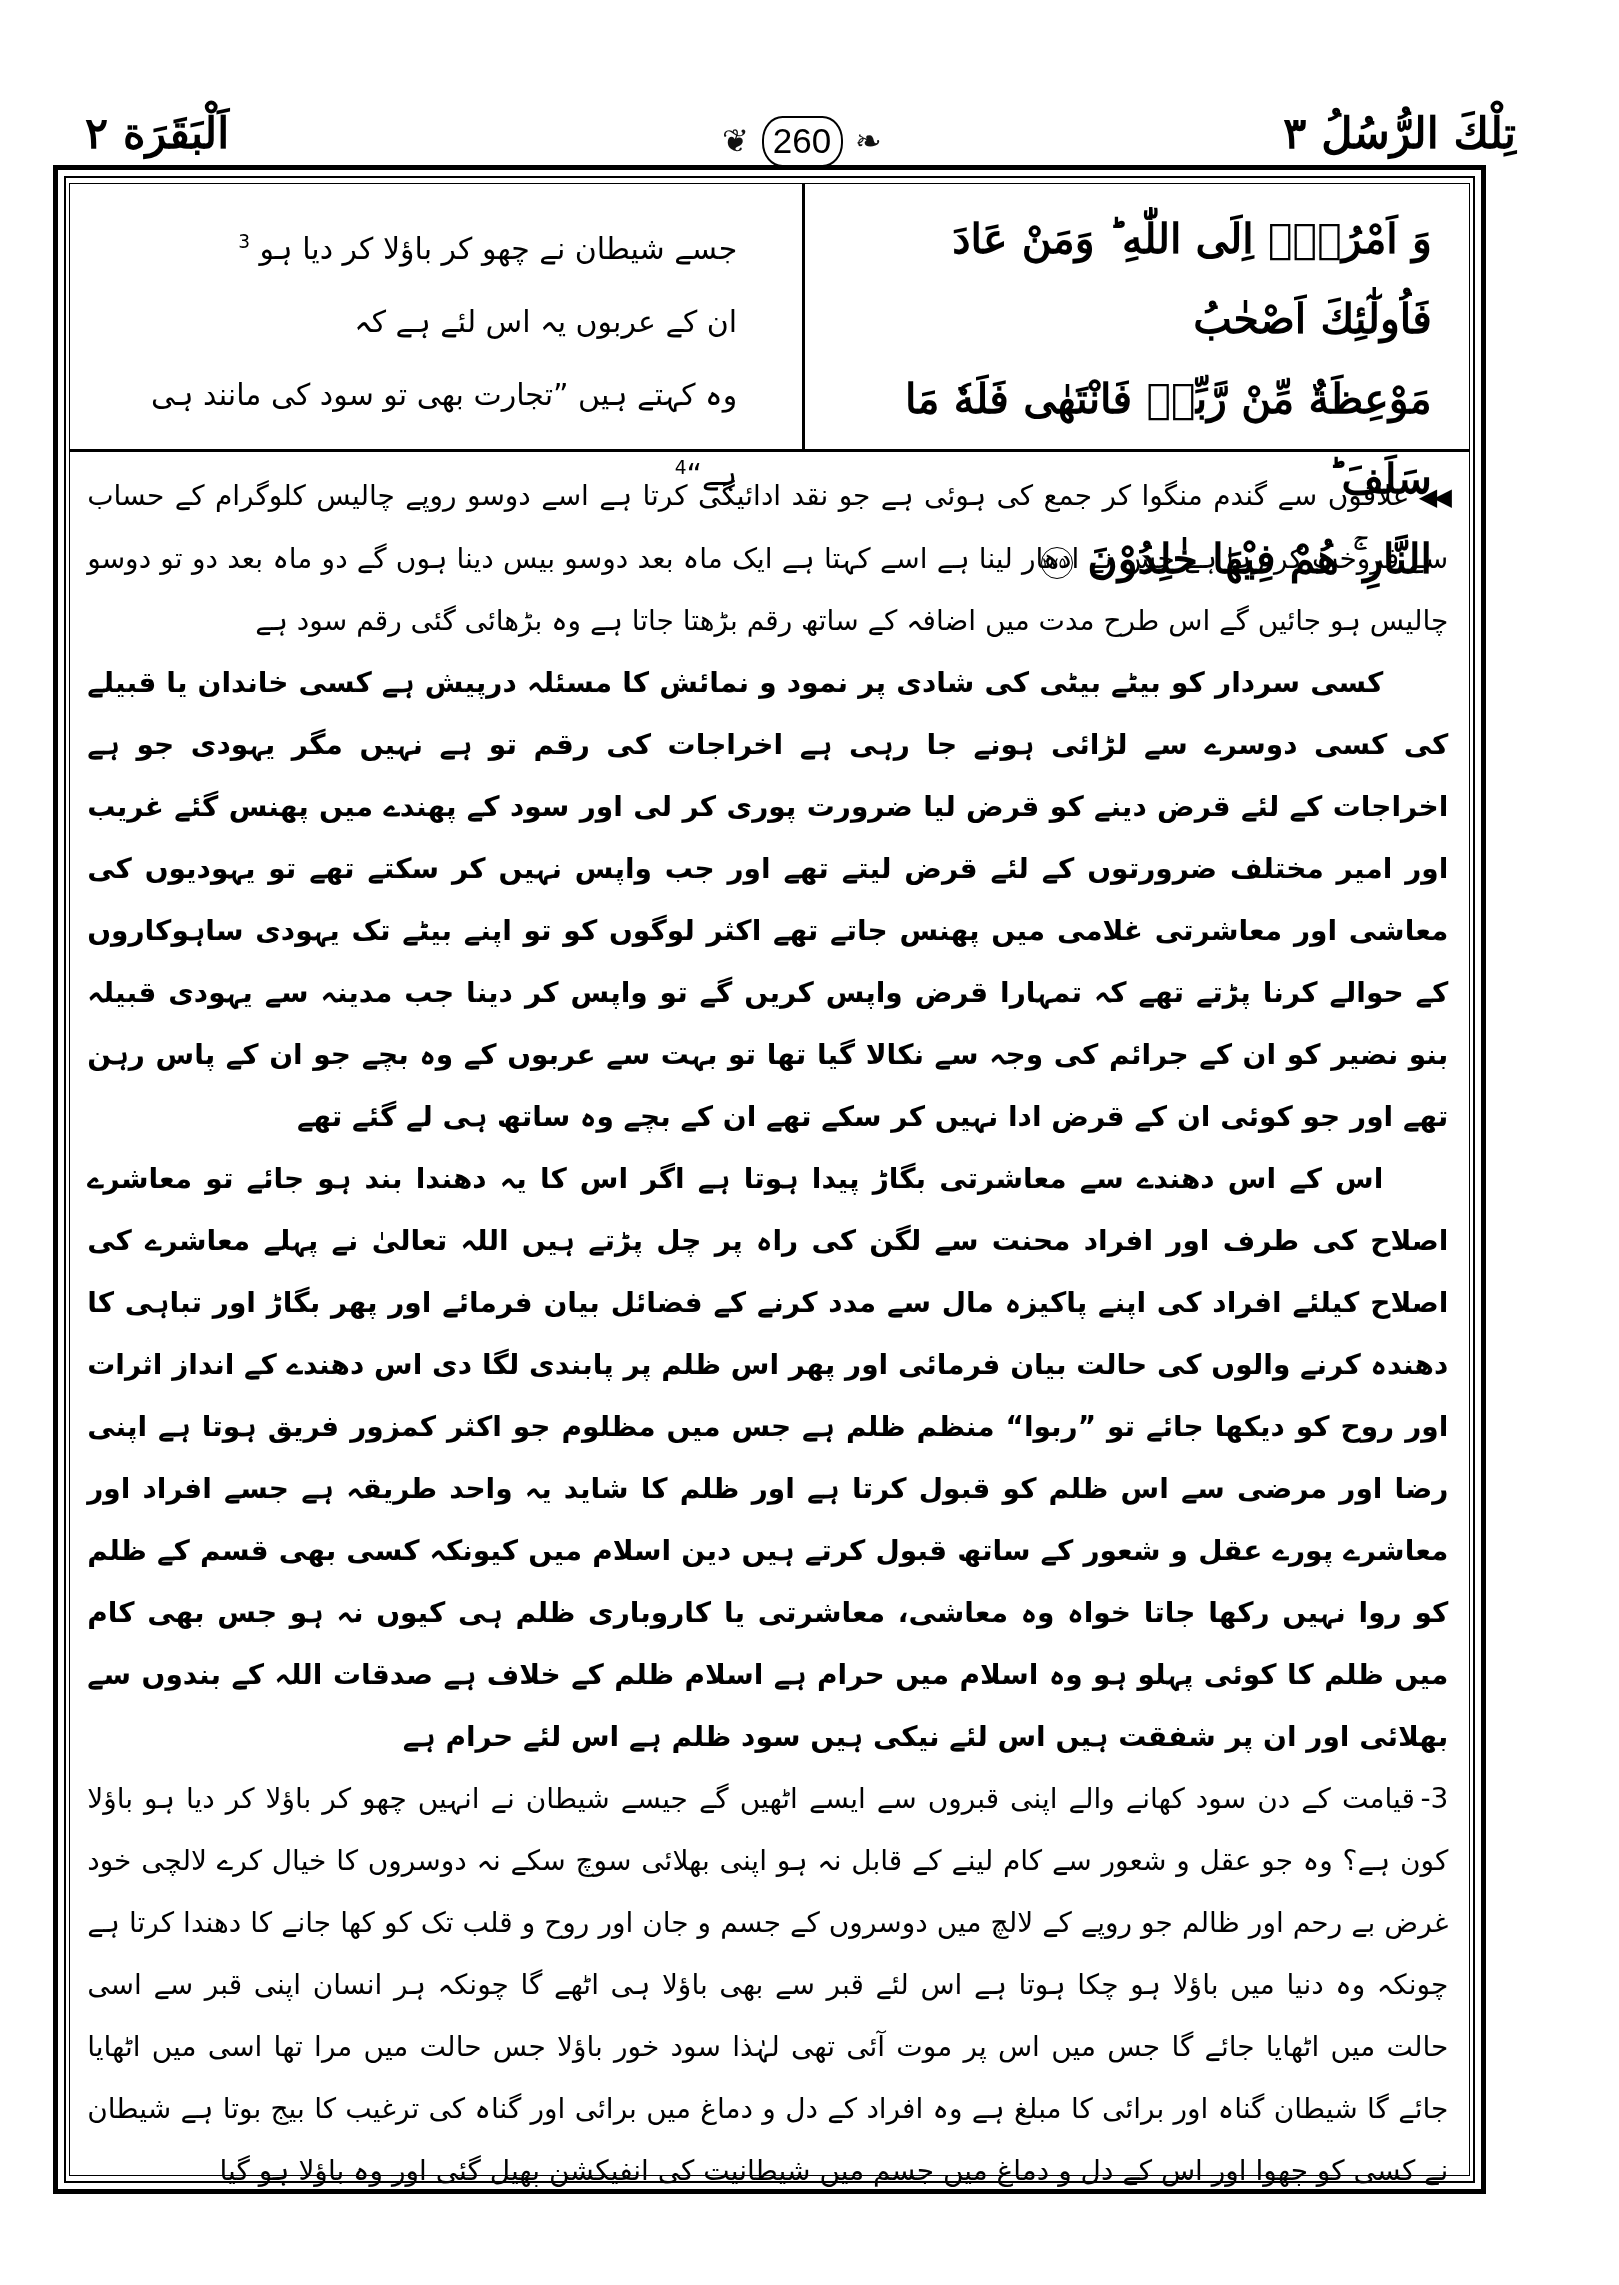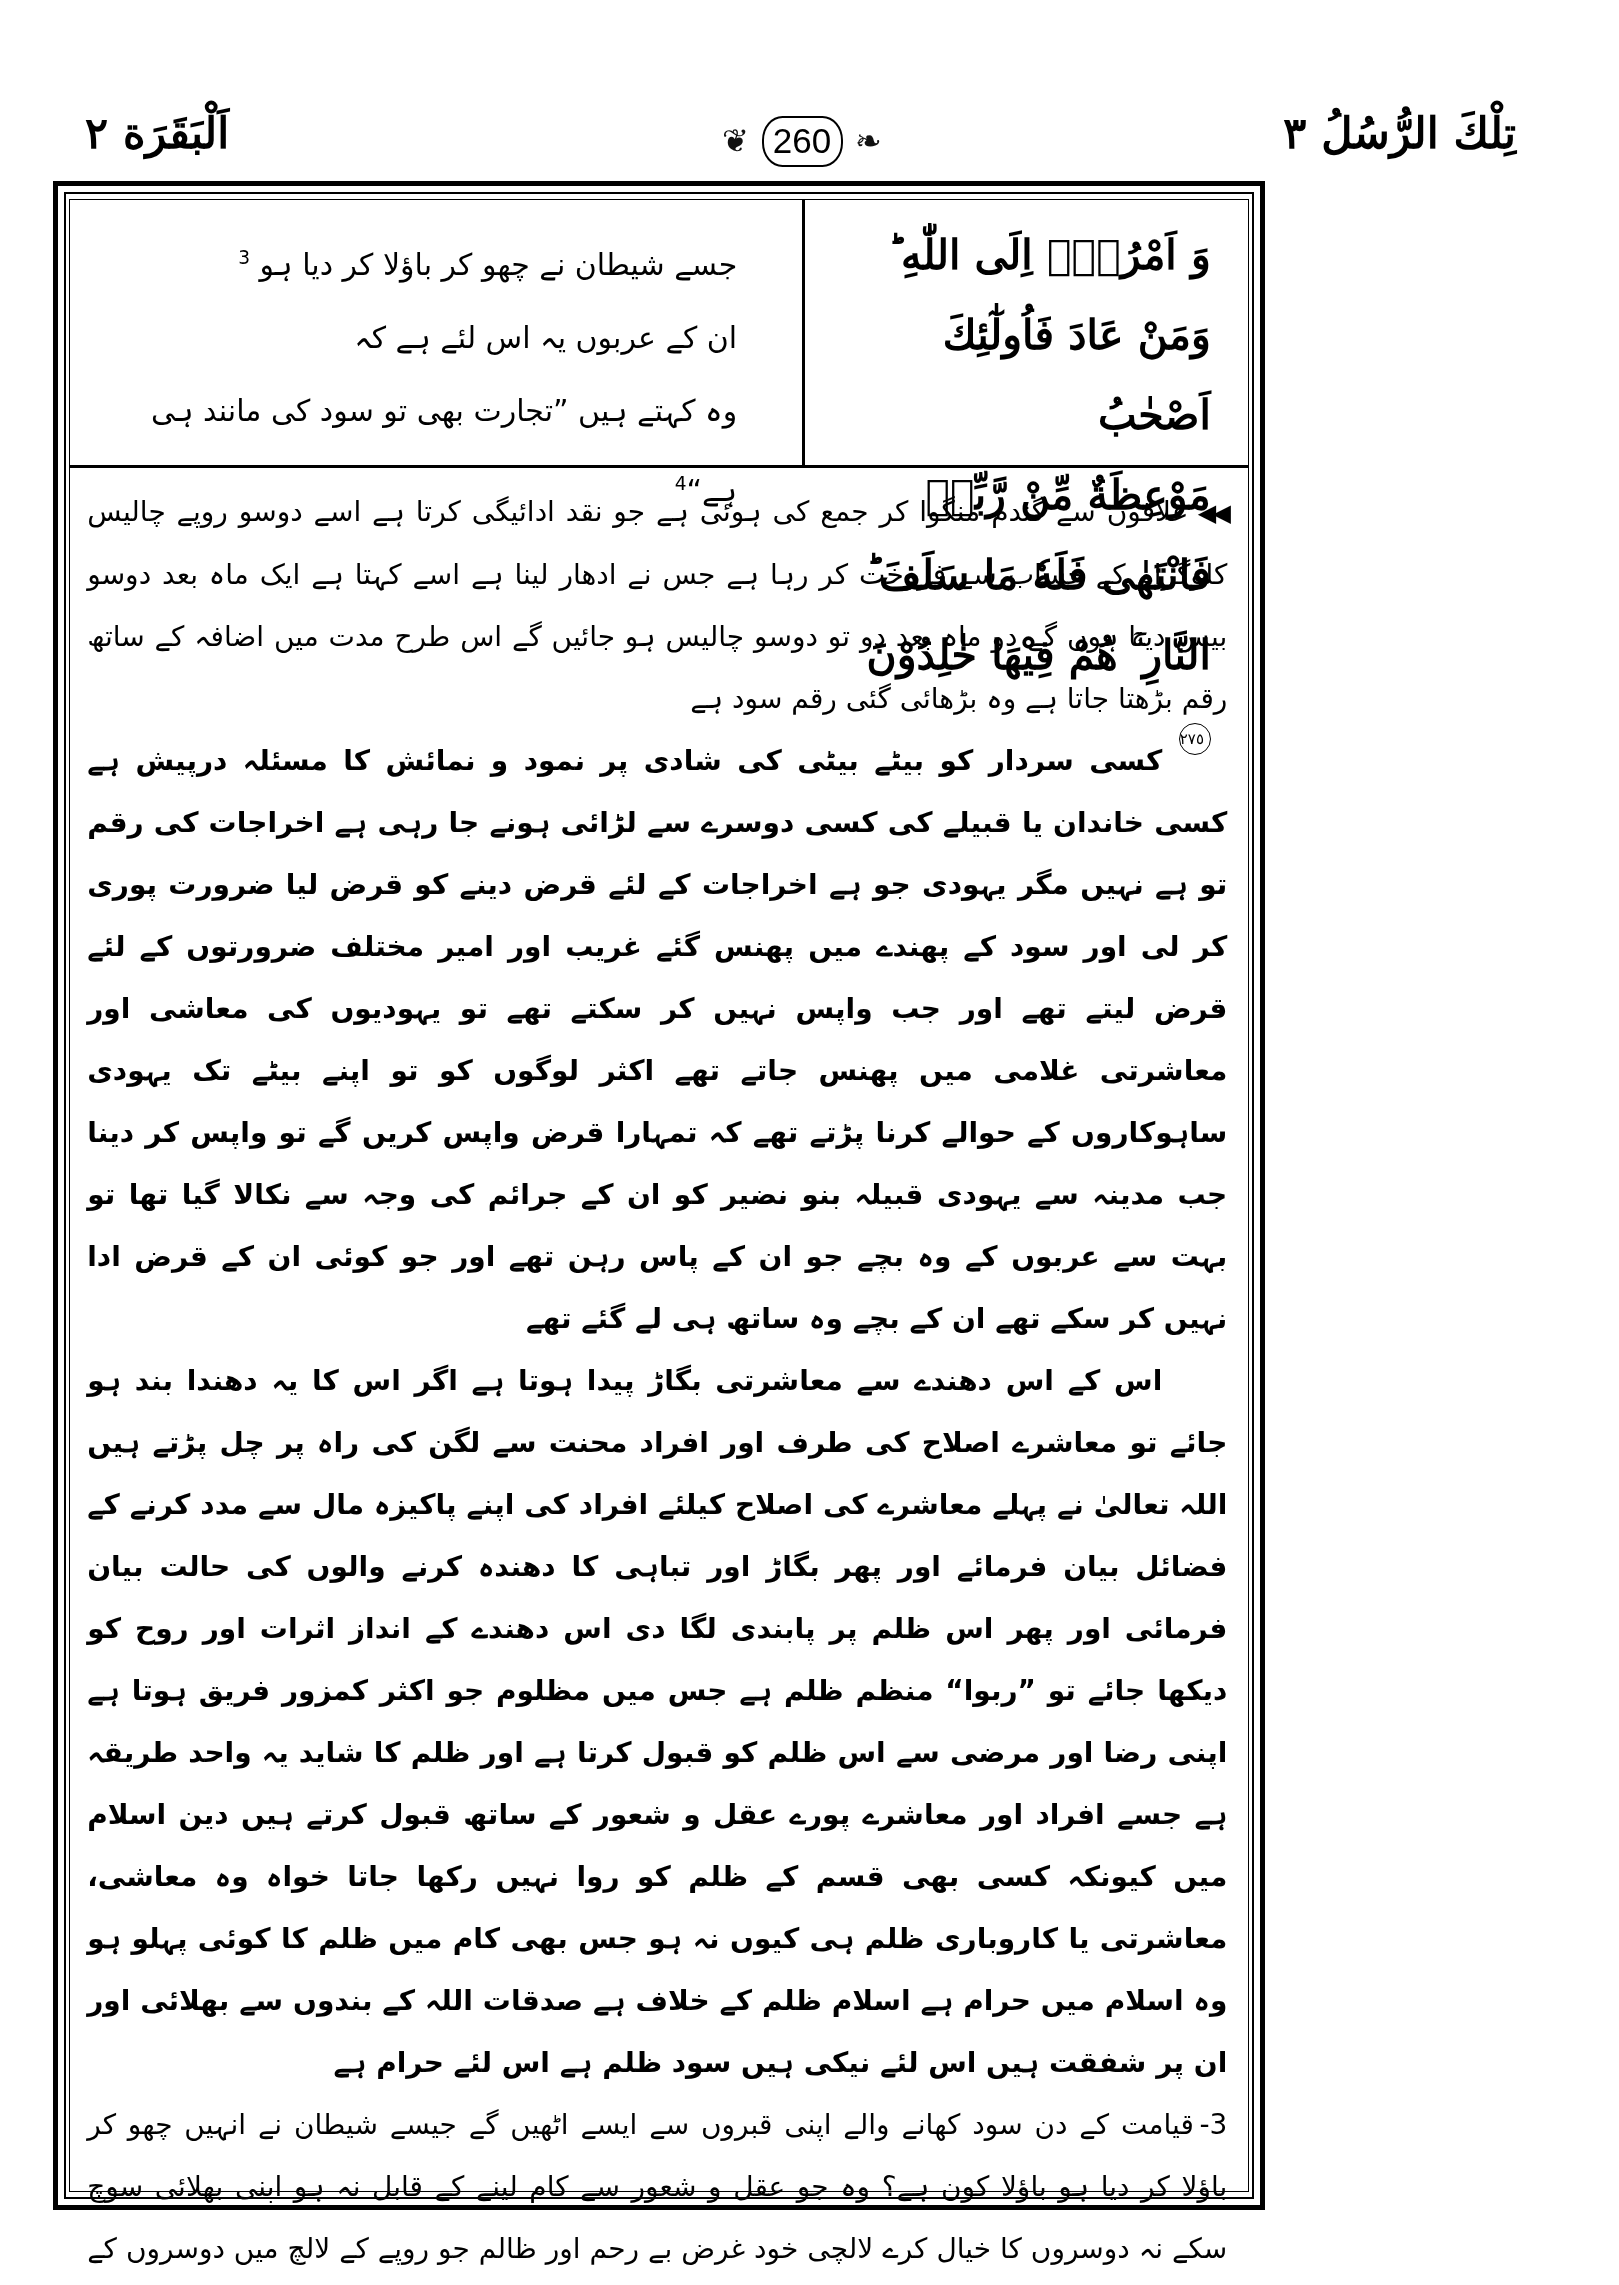--- a/index.html
+++ b/index.html
@@ -51,22 +51,22 @@
       font-family: "Liberation Sans", sans-serif;
       font-size: 35px;
       line-height: 45px;
       height: 47px;
       background: #fff;
     }
 
     .frame {
       position: absolute;
       left: 53px;
-      top: 181px;
-      width: 1212px;
+      top: 165px;
+      width: 1433px;
       height: 2029px;
       box-sizing: border-box;
       border: 5.6px solid #000;
       outline: 2.8px double #000;
       outline-offset: -13px;
     }
     .frame-inner {
       position: absolute;
       left: 11.2px;
       top: 13px;

